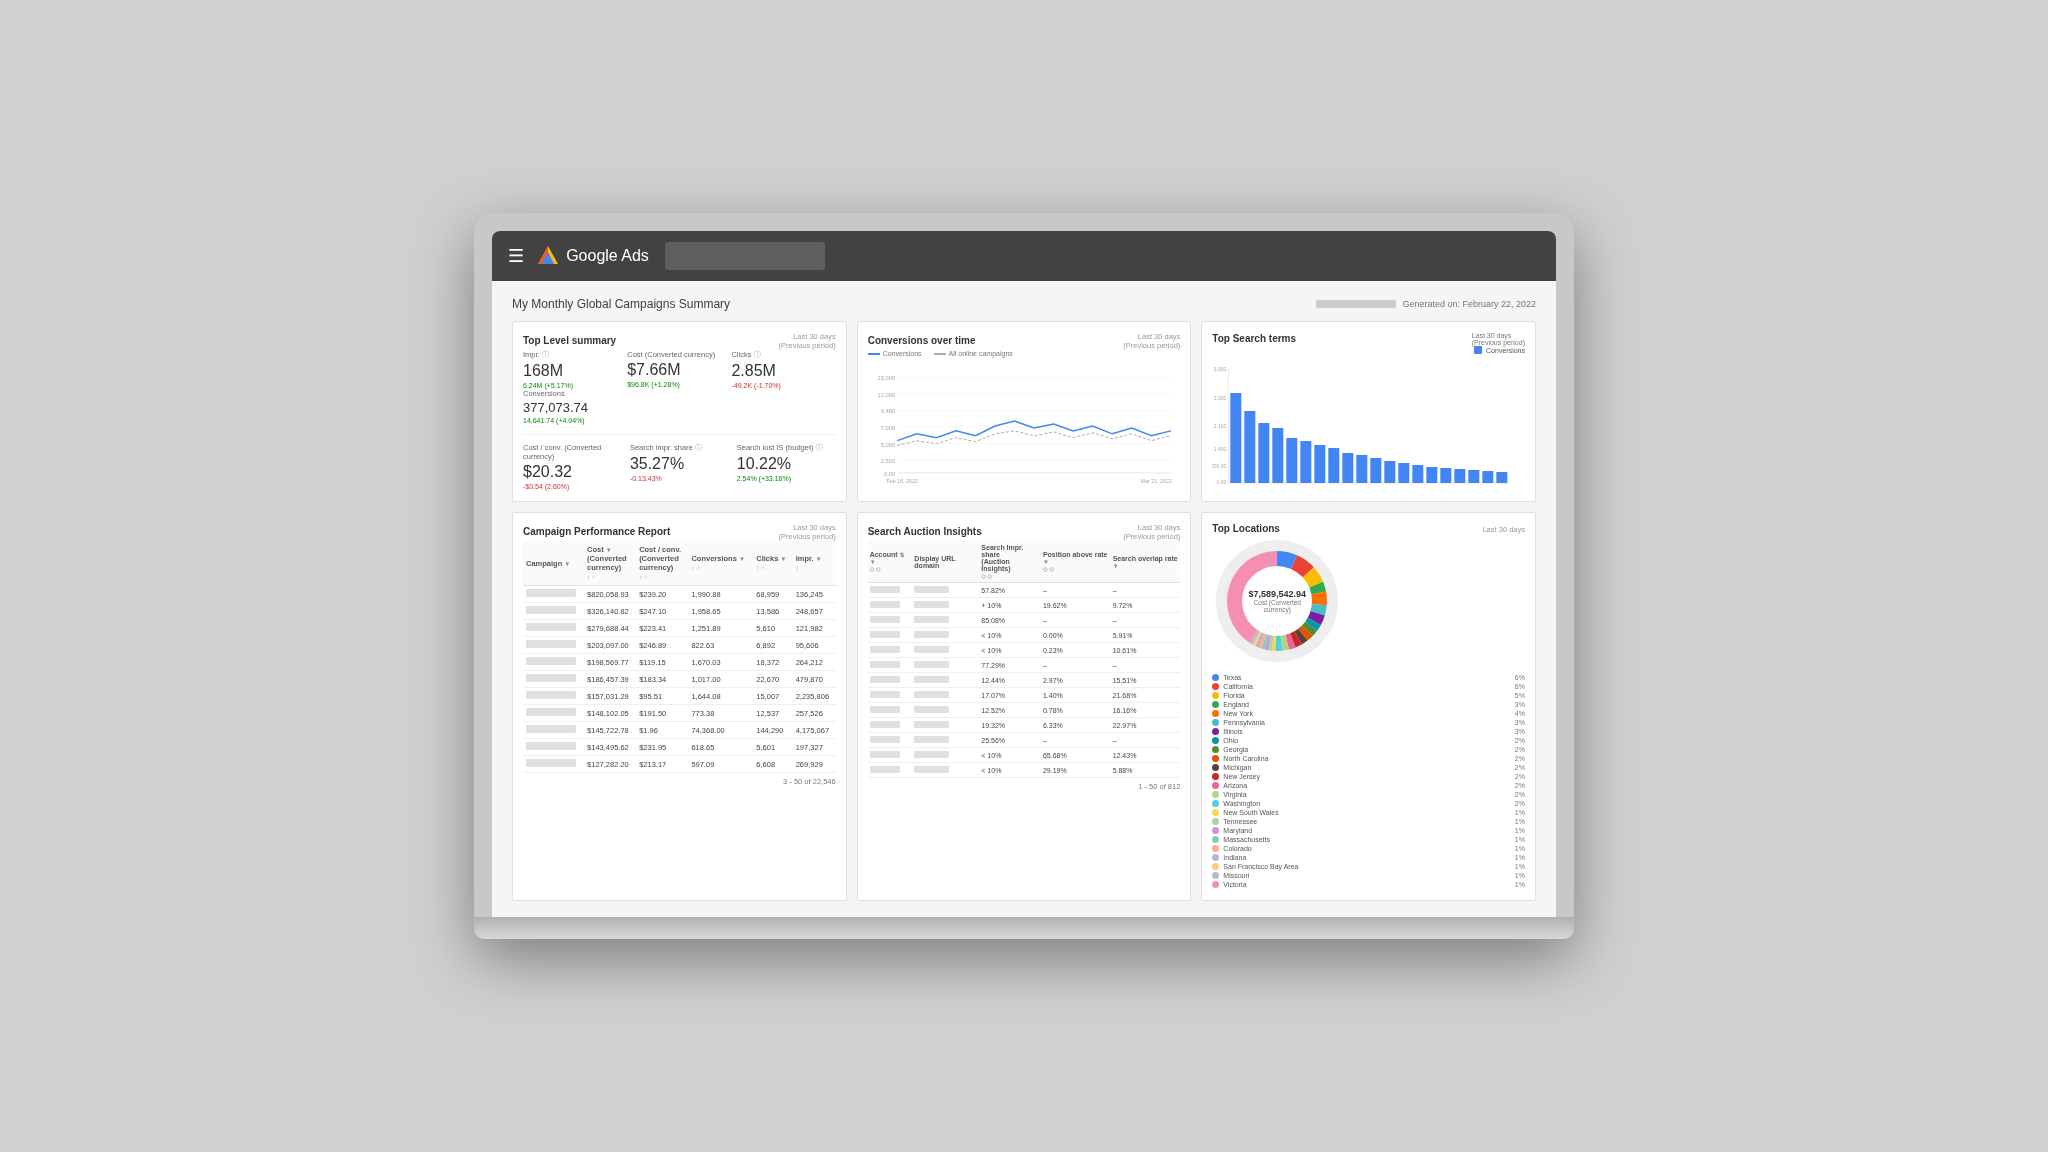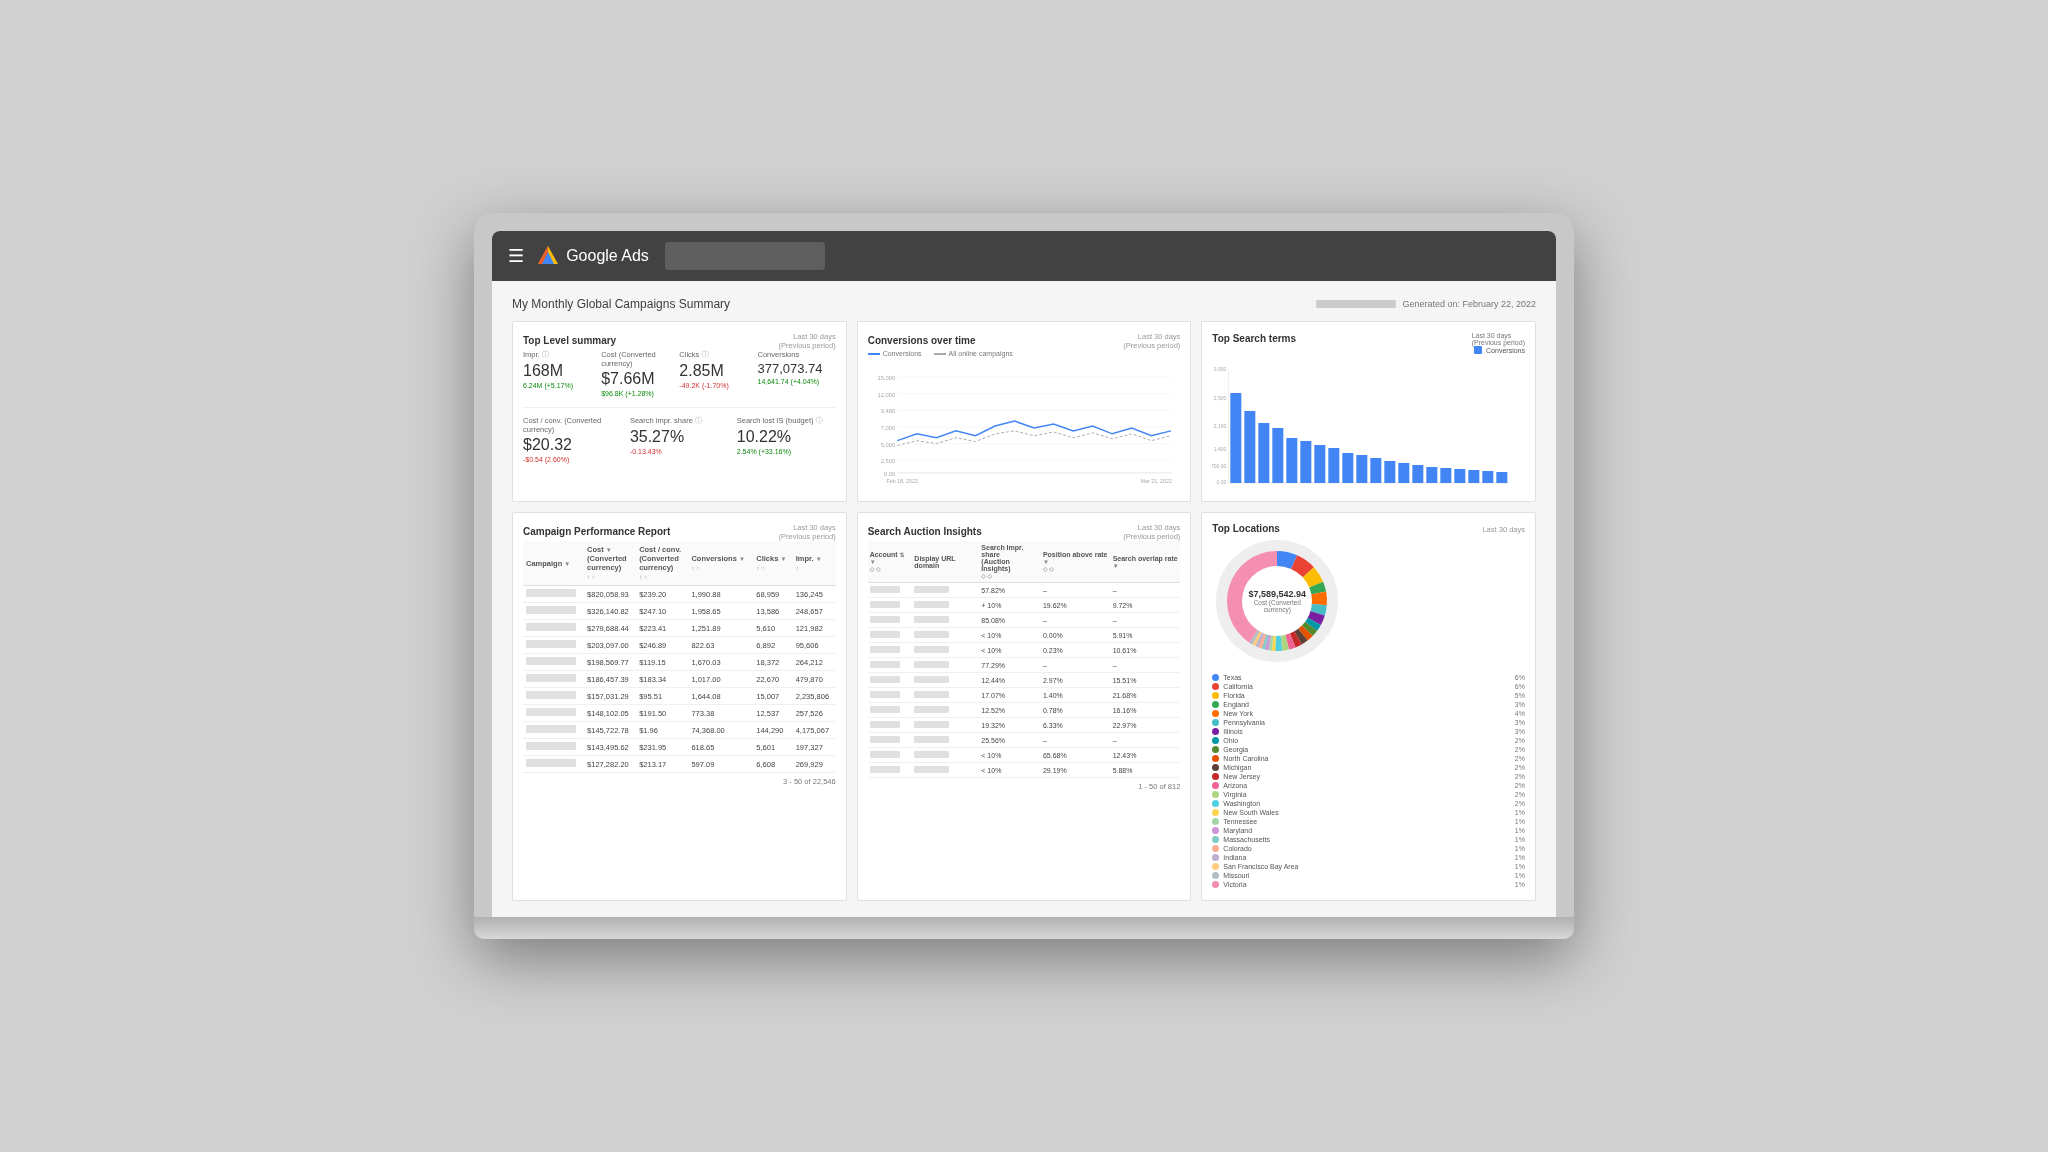--- a/index.html
+++ b/index.html
@@ -121,21 +121,21 @@
     }
     .card-header-row {
       display: flex;
       justify-content: space-between;
       align-items: center;
     }
 
     
     .metric-grid {
       display: grid;
-      grid-template-columns: 1fr 1fr 1fr 1fr;
+      grid-template-columns: 1fr 1fr 1fr;
       margin-bottom: 10px;
     }
     .metric-item label {
       font-size: 7.5px;
       color: #666;
       display: block;
       margin-bottom: 2px;
     }
     .metric-value {
       font-size: 16px;

